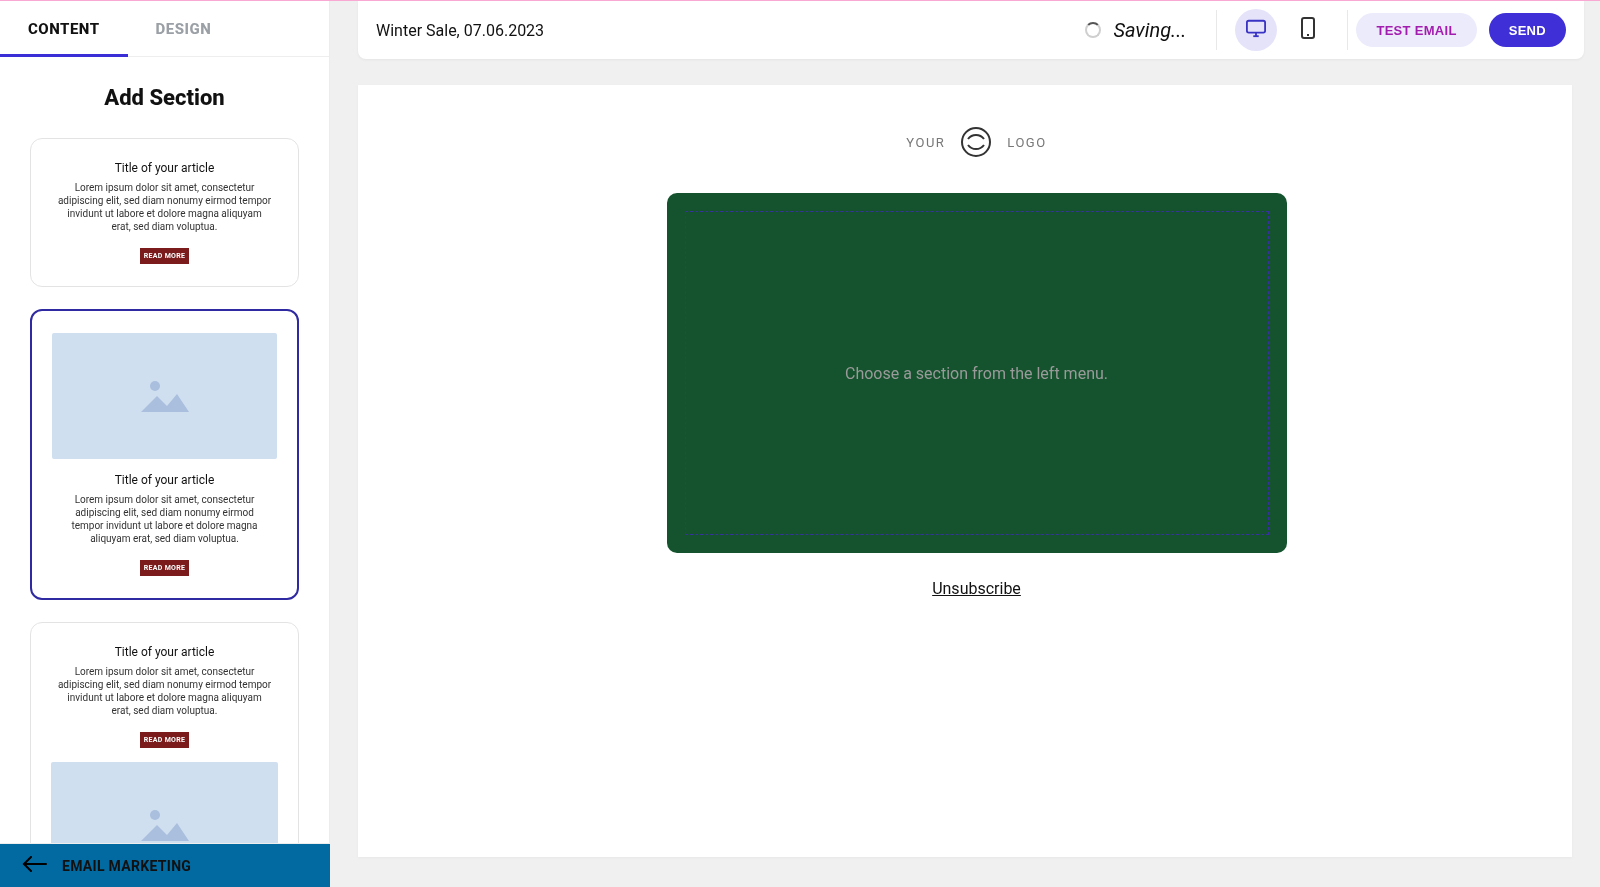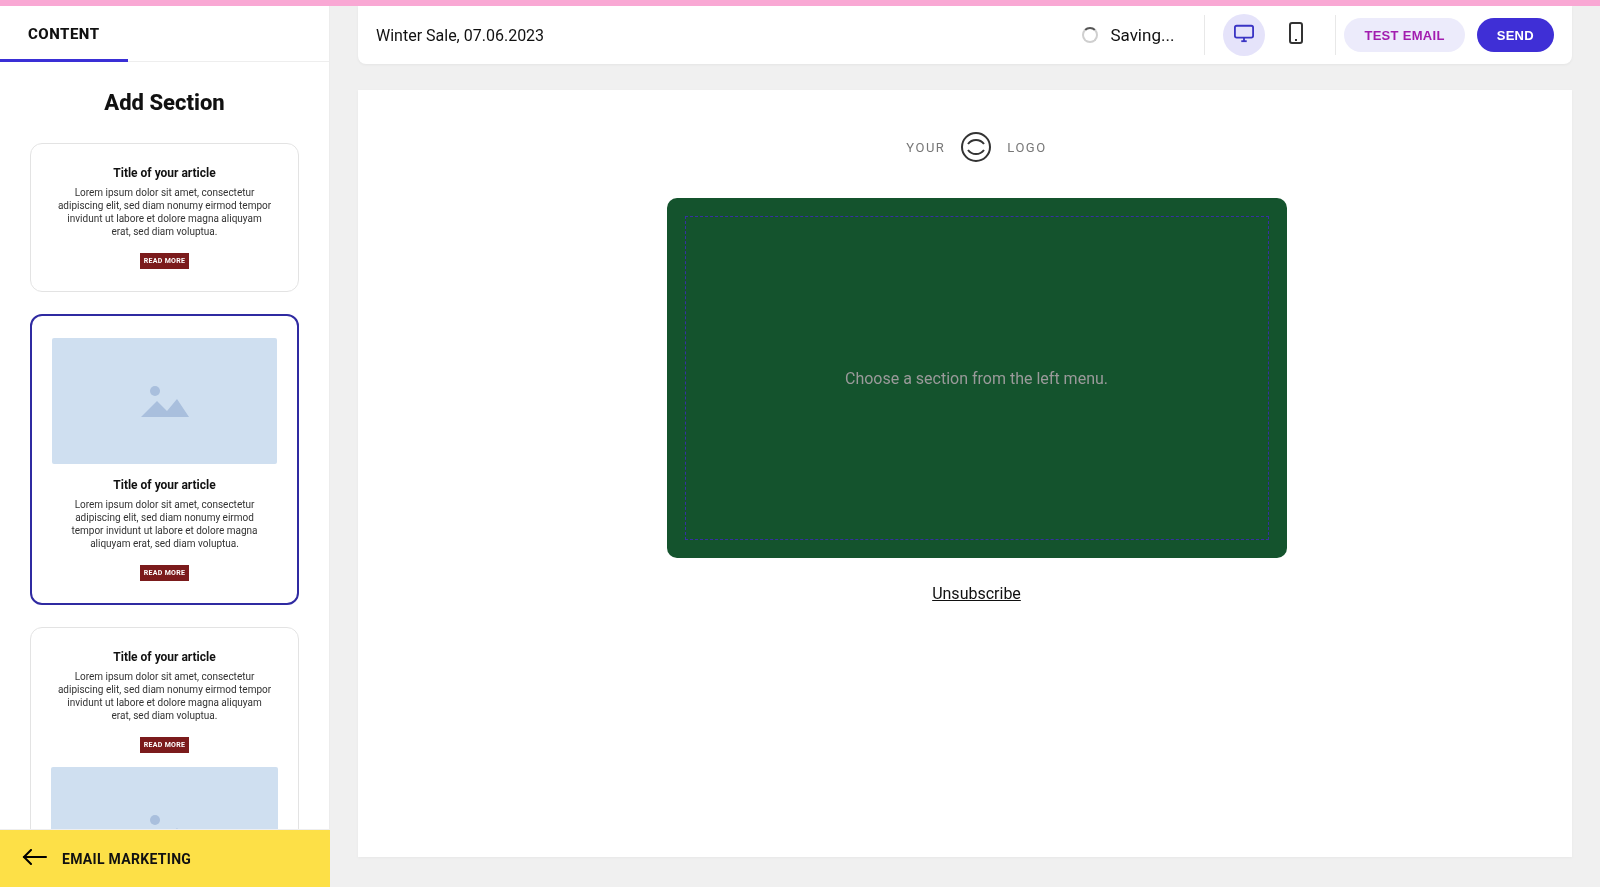--- a/index.html
+++ b/index.html
@@ -8,21 +8,21 @@
     font-family: -apple-system, BlinkMacSystemFont, "Segoe UI", Roboto, Arial, sans-serif;
     background: #fff;
     overflow: hidden;
     color: #111;
   }
   .app {
     display: flex;
     width: 100%;
     height: 887px;
     position: relative;
-    border-top: 6px solid #f9a8d4;
+    border-top: 1px solid #f9a8d4;
     justify-content: flex-end;
   }
   
   .sidebar {
     width: 330px;
     height: 100%;
     display: flex;
     flex-direction: column;
     border-right: 1px solid #ececec;
     background: #fff;
@@ -90,21 +90,21 @@
   .card-img-bottom {
     background: #cfdff0;
     height: 126px;
     margin-top: 14px;
     border-radius: 2px;
     position: relative;
   }
   .card-img-bottom svg { position: absolute; left: 50%; top: 50%; transform: translate(-50%, -50%); }
   .card-title {
     font-size: 12px;
-    font-weight: 700;
+    font-weight: 400;
     margin-bottom: 6px;
   }
   .card-body {
     font-size: 10px;
     color: #333;
     line-height: 1.3;
     margin-bottom: 10px;
     padding: 0 6px;
   }
   .card-btn {
@@ -114,52 +114,52 @@
     color: #fff;
     background: #7b1b1c;
     padding: 4px 4px;
     letter-spacing: .3px;
   }
   
   .back-bar {
     position: absolute;
     bottom: 0; left: 0;
     width: 330px;
-    height: 58px;
-    background: #fde047;
+    height: 44px;
+    background: #0369a1;
     border-top: 1px solid #eee;
     display: flex;
     align-items: center;
     padding-left: 22px;
     gap: 14px;
     cursor: pointer;
     z-index: 100;
   }
   .back-label { font-weight: 700; font-size: 14px; letter-spacing: .3px; }
   
   .main {
     flex: 1;
     background: #f0f0f0;
     position: relative;
     overflow: hidden;
   }
   .topbar {
     position: absolute;
-    top: 0; left: 28px; right: 28px;
+    top: 0; left: 28px; right: 16px;
     height: 58px;
     background: #fff;
     border-radius: 0 0 8px 8px;
     box-shadow: 0 1px 3px rgba(0,0,0,.05);
     display: flex;
     align-items: center;
     padding: 0 18px;
   }
   .topbar-title { font-size: 16px; color: #111; flex: 0 0 auto; }
   .spacer { flex: 1; }
-  .saving { display: flex; align-items: center; gap: 12px; color: #111; font-size: 17px; margin-right: 22px; }
+  .saving { display: flex; align-items: center; gap: 12px; color: #111; font-size: 20px; margin-right: 22px; font-style: italic; }
   .spinner {
     width: 16px; height: 16px;
     border: 2px solid #cfcfcf;
     border-top-color: #555;
     border-radius: 50%;
     animation: spin 1s linear infinite;
   }
   @keyframes spin { to { transform: rotate(360deg); } }
   .divider-v { width: 1px; height: 40px; background: #e8e8e8; margin: 0 8px; }
   .view-toggle { display: flex; gap: 10px; padding: 0 10px; }
@@ -234,20 +234,21 @@
   .unsub a { color: #111; text-decoration: underline; font-size: 16px; cursor: pointer; }
 </style>
 </head>
 <body>
 
 <div class="app">
 
   <aside class="sidebar">
     <div class="tabs">
       <div class="tab active">CONTENT</div>
+      <div class="tab">DESIGN</div>
     </div>
     <div class="side-title">Add Section</div>
 
     <div class="section-list">
 
       <div class="card">
         <div class="card-title">Title of your article</div>
         <div class="card-body">Lorem ipsum dolor sit amet, consectetur adipiscing elit, sed diam nonumy eirmod tempor invidunt ut labore et dolore magna aliquyam erat, sed diam voluptua.</div>
         <span class="card-btn">READ MORE</span>
       </div>

